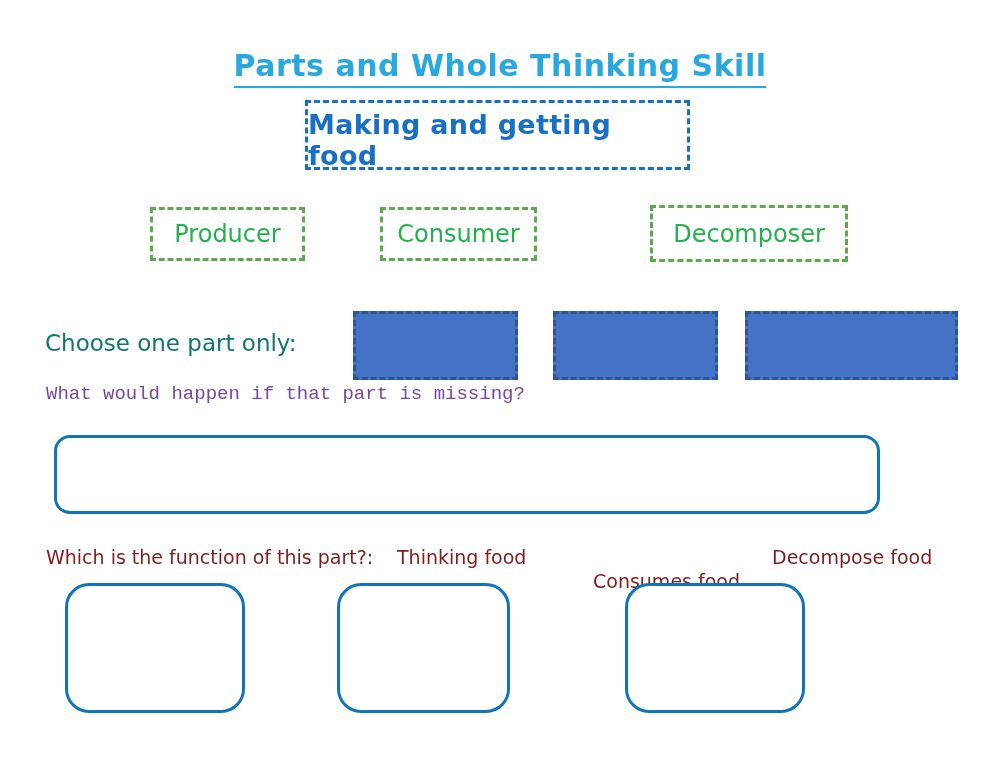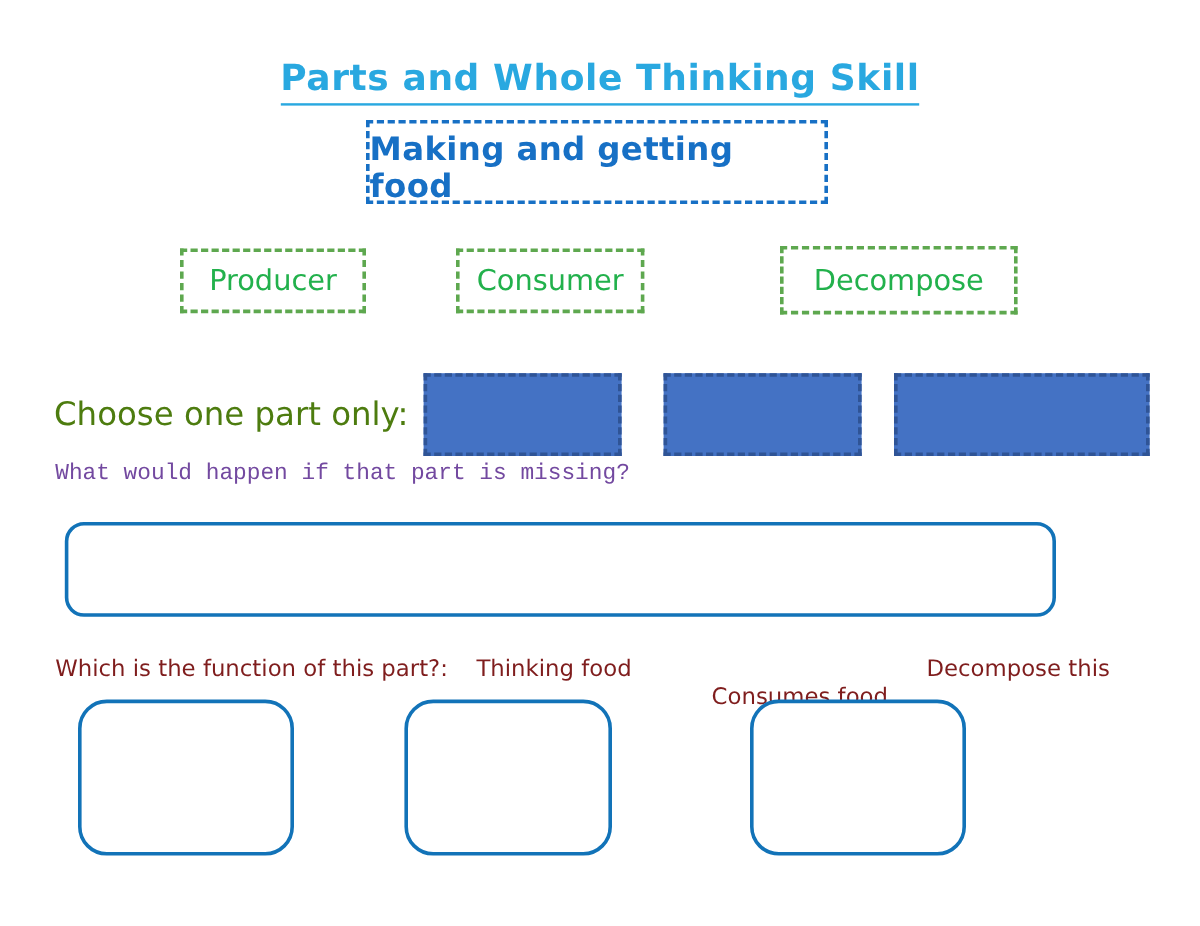--- a/index.html
+++ b/index.html
@@ -76,22 +76,22 @@
   #chip-producer   { left: 150px; top: 207px; width: 155px; height: 54px; }
   #chip-consumer   { left: 380px; top: 207px; width: 157px; height: 54px; }
   #chip-decomposer { left: 650px; top: 205px; width: 198px; height: 57px; }
 
   
   #choose-label {
     position: absolute;
     left: 45px;
     top: 330px;
     font-family: "DejaVu Sans", sans-serif;
-    font-size: 27px;
-    color: #4d7c0f;
+    font-size: 23px;
+    color: #0f766e;
     white-space: nowrap;
   }
 
   
   .drop-rect {
     position: absolute;
     background: #4472c4;
     border: 3px dashed #2f5496;
     box-sizing: border-box;
   }
@@ -169,35 +169,35 @@
     <span class="txt">Making and getting food</span>
   </div>
 
   <div class="chip" id="chip-producer">
     <span class="txt">Producer</span>
   </div>
   <div class="chip" id="chip-consumer">
     <span class="txt">Consumer</span>
   </div>
   <div class="chip" id="chip-decomposer">
-    <span class="txt">Decompose</span>
+    <span class="txt">Decomposer</span>
   </div>
 
   <div id="choose-label">Choose one part only:</div>
 
   <div class="drop-rect" id="drop-rect-1"></div>
   <div class="drop-rect" id="drop-rect-2"></div>
   <div class="drop-rect" id="drop-rect-3"></div>
 
   <div id="missing-question">What would happen if that part is missing?</div>
 
   <input id="answer-input" type="text" placeholder="" style="">
 
   <div class="fn-label" id="fn-question">Which is the function of this part?:</div>
   <div class="fn-label" id="fn-produces">Thinking food</div>
   <div class="fn-label" id="fn-consumes">Consumes food</div>
-  <div class="fn-label" id="fn-decompose">Decompose this</div>
+  <div class="fn-label" id="fn-decompose">Decompose food</div>
 
   <div class="fn-box" id="fn-box-1"></div>
   <div class="fn-box" id="fn-box-2"></div>
   <div class="fn-box" id="fn-box-3"></div>
 
 </div>
 
 </body></html>

